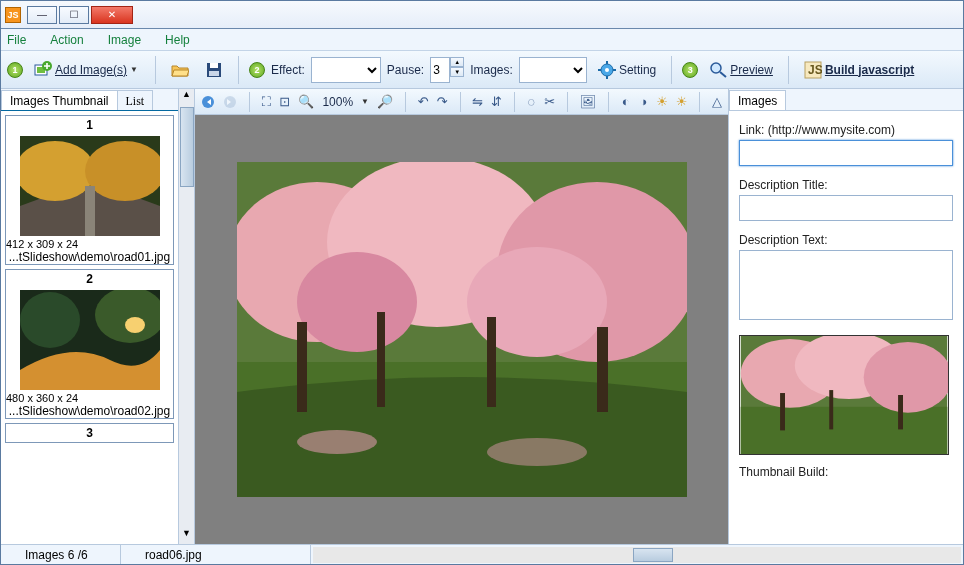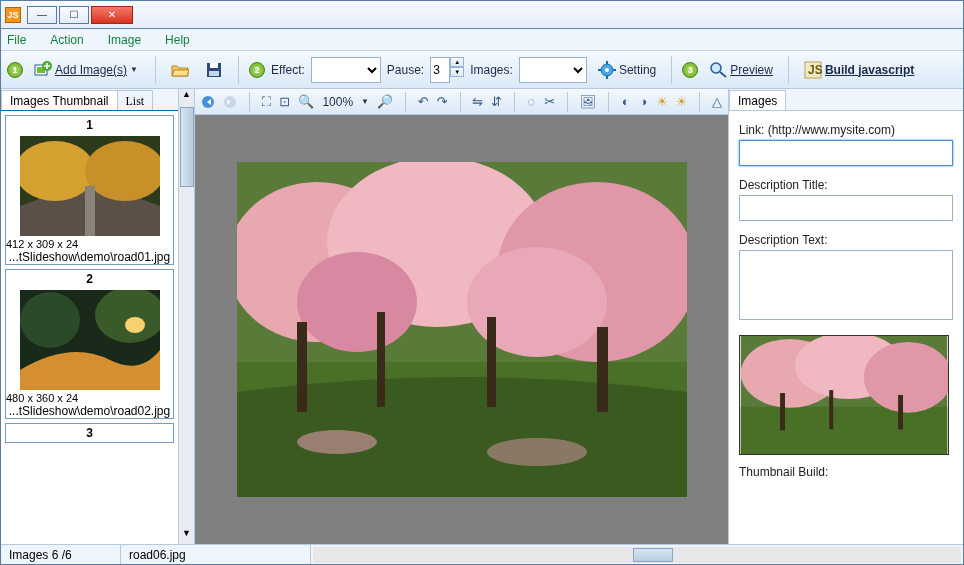--- a/index.html
+++ b/index.html
@@ -43,21 +43,21 @@
 .canvas .mainimg { width: 450px; height: 335px; }
 .right { width: 235px; border-left: 1px solid #b7c9de; background: #fff; display: flex; flex-direction: column; }
 .rtabs { height: 22px; display: flex; background: #eef5fd; border-bottom: 1px solid #b7c9de; }
 .rpanel { flex: 1; padding: 12px 10px; overflow-y: auto; }
 .rpanel label { display: block; margin-bottom: 3px; color: #222; }
 .rpanel input[type=text] { width: 100%; height: 22px; margin-bottom: 12px; }
 .rpanel .linkbox { border: 1px solid #4a90d9; box-shadow: 0 0 2px #4a90d9; }
 .rpanel textarea { width: 100%; height: 70px; border: 1px solid #9ab3d0; margin-bottom: 12px; resize: none; }
 .thumbprev { width: 210px; height: 120px; border: 1px solid #333; margin-bottom: 10px; }
 .status { height: 20px; border-top: 1px solid #b7c9de; background: #eef5fd; display: flex; align-items: center; }
-.status .cell { padding: 0 8px; border-right: 1px solid #b7c9de; height: 100%; display: flex; align-items: center; }
+.status .cell { padding: 0 24px; border-right: 1px solid #b7c9de; height: 100%; display: flex; align-items: center; }
 .status .scrolltrack { flex: 1; height: 16px; background: #e8e8e8; margin: 0 2px; position: relative; }
 .status .scrollthumb { position: absolute; left: 320px; width: 40px; height: 14px; top: 1px; background: linear-gradient(#d8e4f0,#b8ccdf); border: 1px solid #8aa5c2; }
 svg { display: block; }
 .dd { width: 10px; font-size: 8px; color: #333; }
 </style>
 </head>
 <body>
 
 <div class="window">
 

